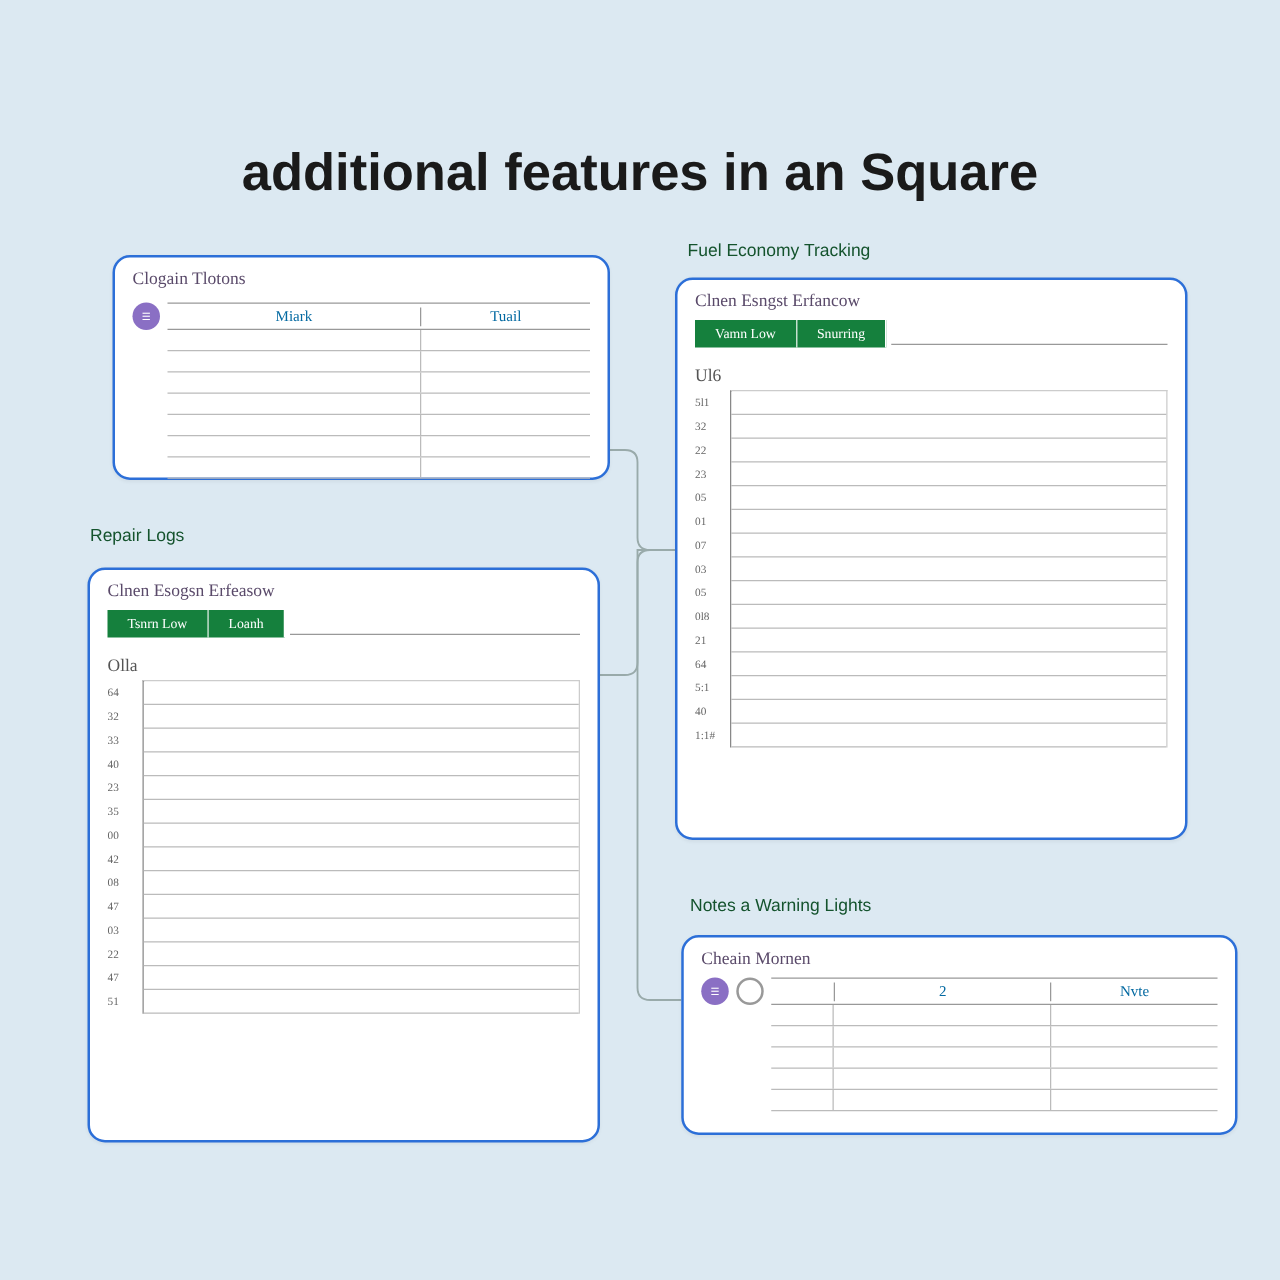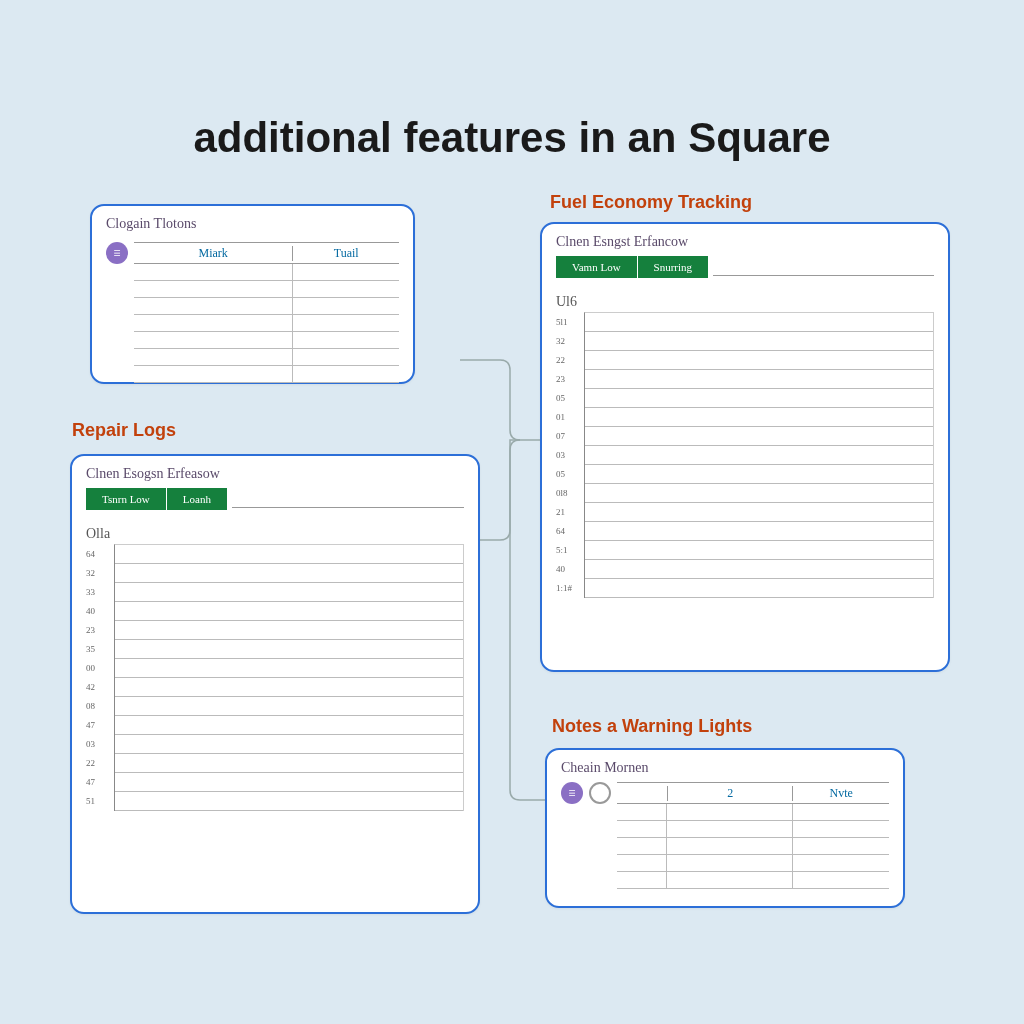--- a/index.html
+++ b/index.html
@@ -32,23 +32,23 @@
 }
 .card-title {
   font-size: 14px;
   color: #5a4a6a;
   font-weight: 500;
   margin-bottom: 6px;
   font-family: Georgia, serif;
 }
 .section-label {
   position: absolute;
-  font-size: 18px;
-  font-weight: 700;
-  color: #c2410c;
+  font-size: 14px;
+  font-weight: 400;
+  color: #14532d;
 }
 .table-header {
   display: flex;
   border-top: 1px solid #999;
   border-bottom: 1px solid #999;
   height: 22px;
   align-items: center;
 }
 .table-header > div {
   font-size: 12px;
@@ -138,36 +138,36 @@
   display: flex;
 }
 .connector {
   position: absolute;
   stroke: #9aa;
   stroke-width: 1.5;
   fill: none;
 }
 
 
-#card1 { top: 204px; left: 90px; width: 325px; height: 180px; }
+#card1 { top: 204px; left: 90px; width: 398px; height: 180px; }
 #card1 .table-header div:first-child { flex: 1.5; }
 #card1 .table-header div:last-child { flex: 1; border-left: 1px solid #999; }
 #card1 .table-wrap { margin-left: 28px; }
 #card1 .table-row { display: flex; }
 #card1 .table-row > div { flex: 1; }
 #card1 .table-row > div:first-child { flex: 1.5; border-right: 1px solid #bbb; }
 
 
 #card2 { top: 454px; left: 70px; width: 410px; height: 460px; }
 
 
 #card3 { top: 222px; left: 540px; width: 410px; height: 450px; }
 
 
-#card4 { top: 748px; left: 545px; width: 360px; height: 160px; }
+#card4 { top: 748px; left: 545px; width: 445px; height: 160px; }
 #card4 .table-header div:nth-child(1) { width: 50px; }
 #card4 .table-header div:nth-child(2) { flex: 1.3; border-left: 1px solid #999; }
 #card4 .table-header div:nth-child(3) { flex: 1; border-left: 1px solid #999; }
 #card4 .table-row { display: flex; }
 #card4 .table-row > div:nth-child(1) { width: 50px; border-right: 1px solid #bbb; }
 #card4 .table-row > div:nth-child(2) { flex: 1.3; border-right: 1px solid #bbb; }
 #card4 .table-row > div:nth-child(3) { flex: 1; }
 
 
 #label-repair { top: 420px; left: 72px; }

